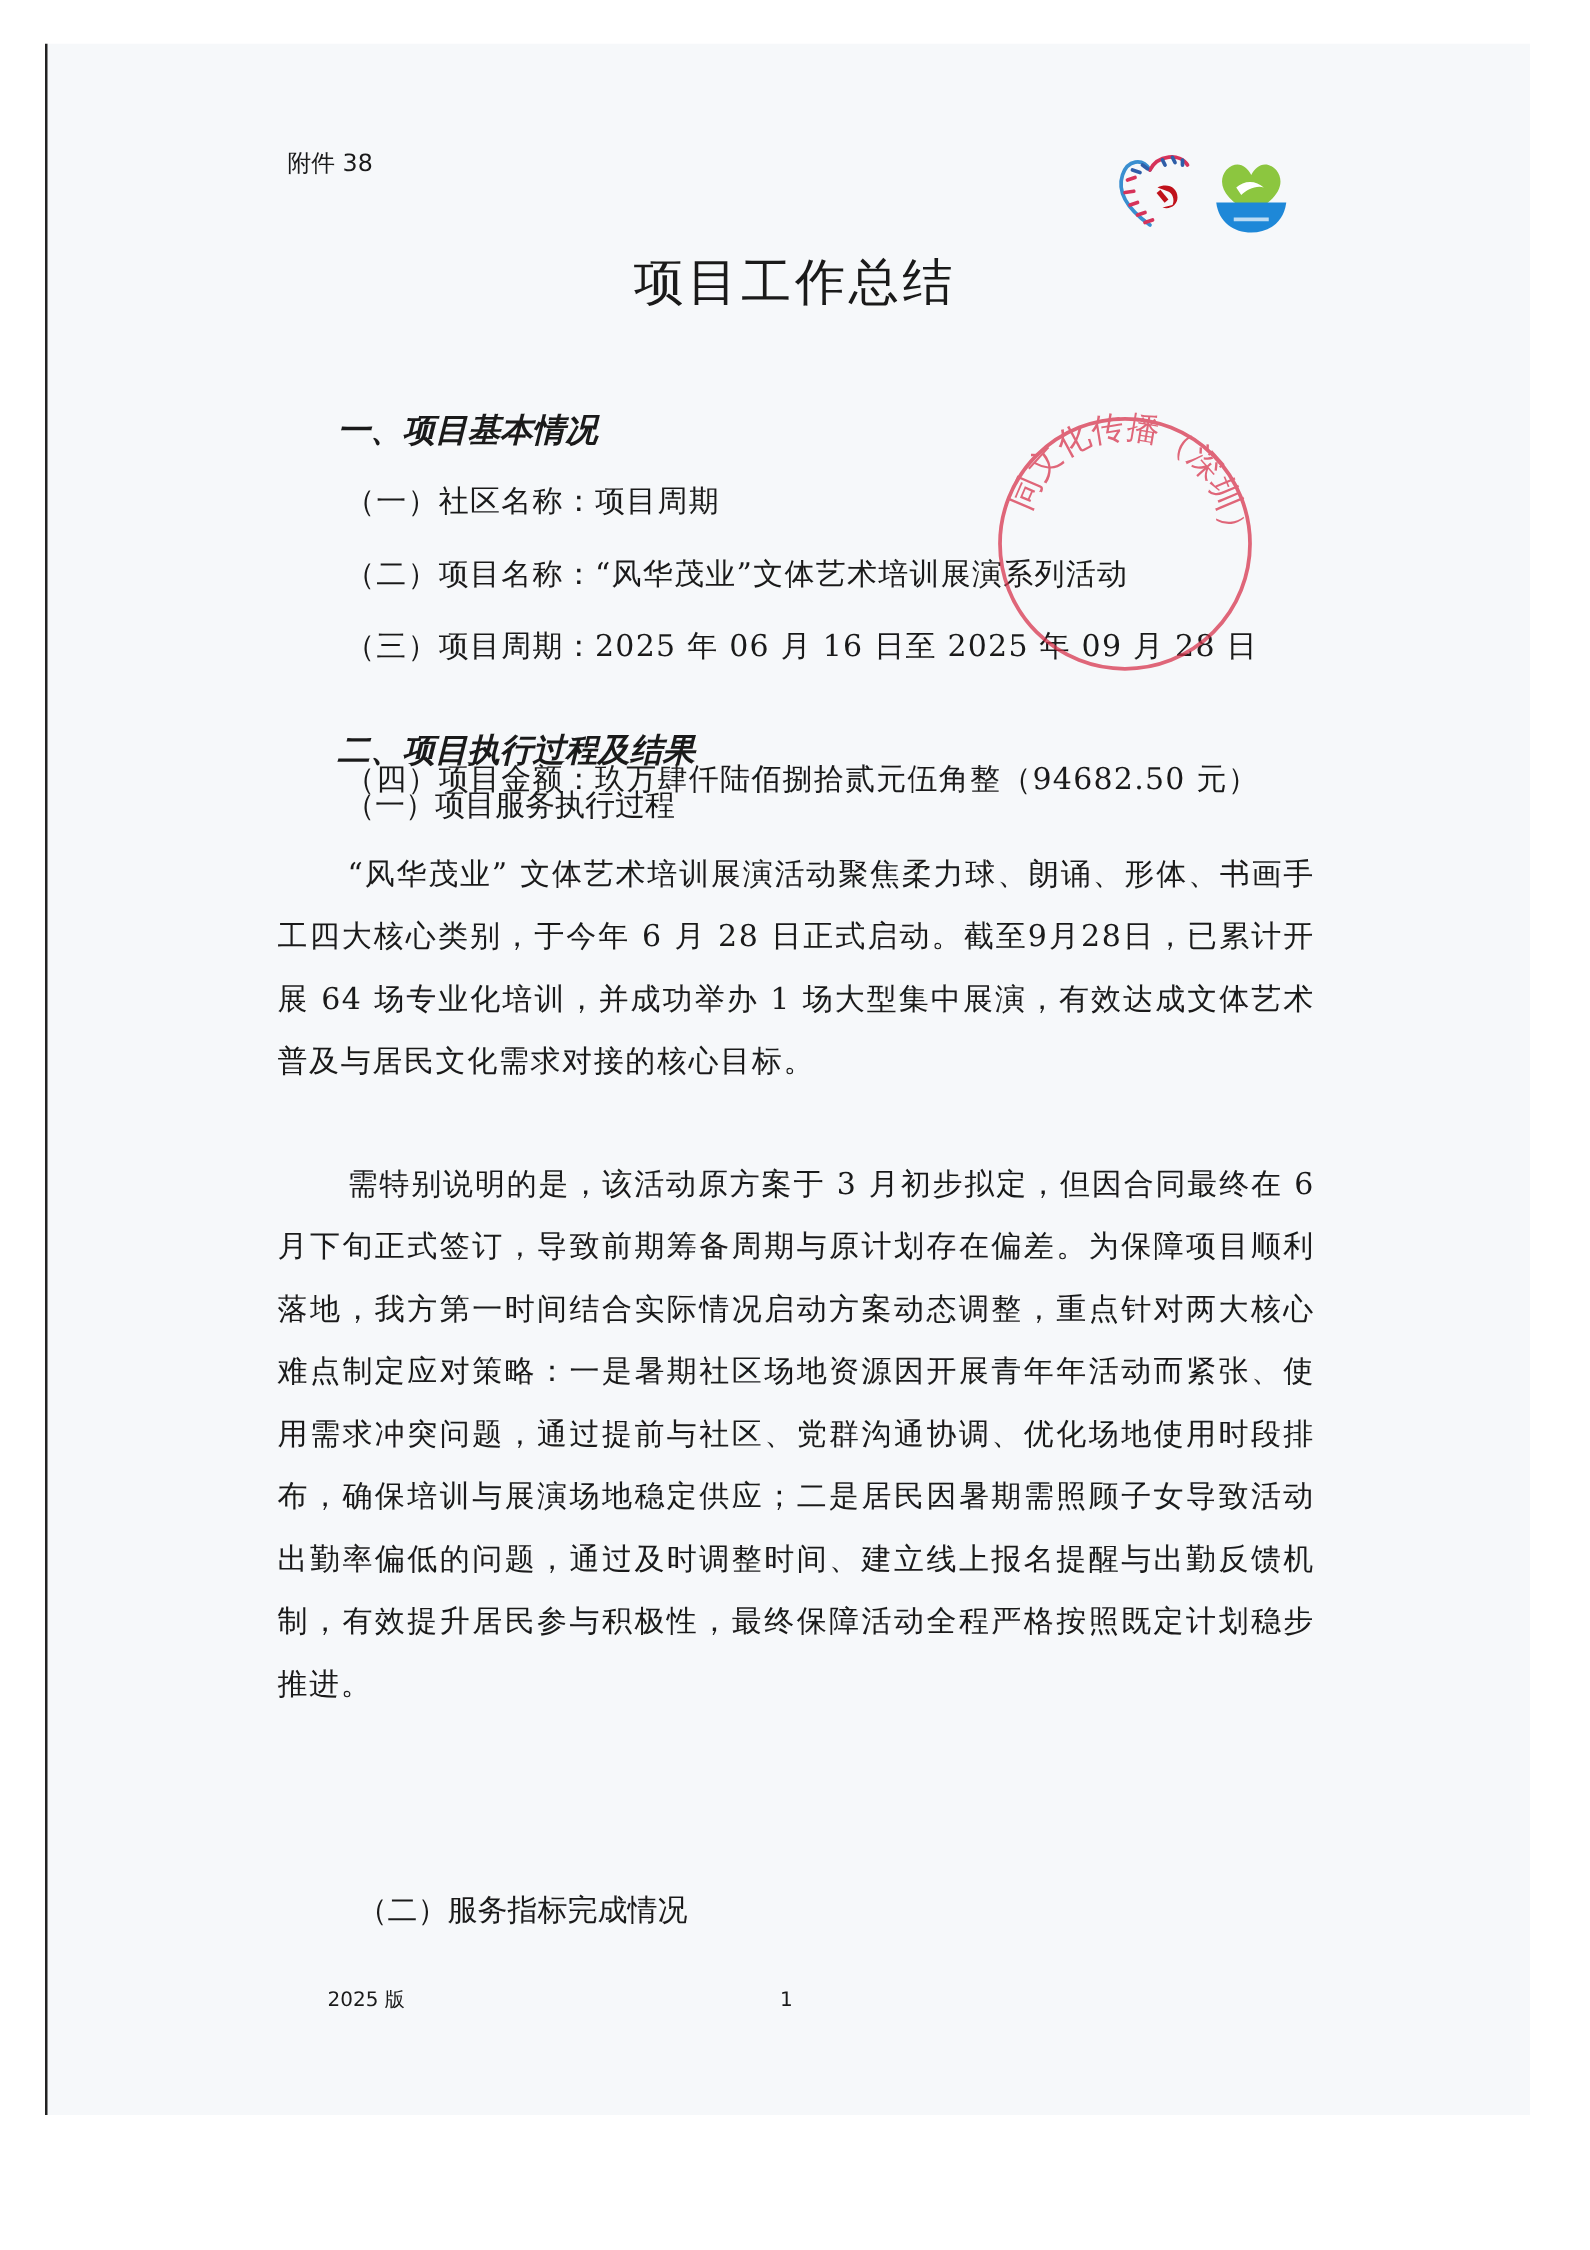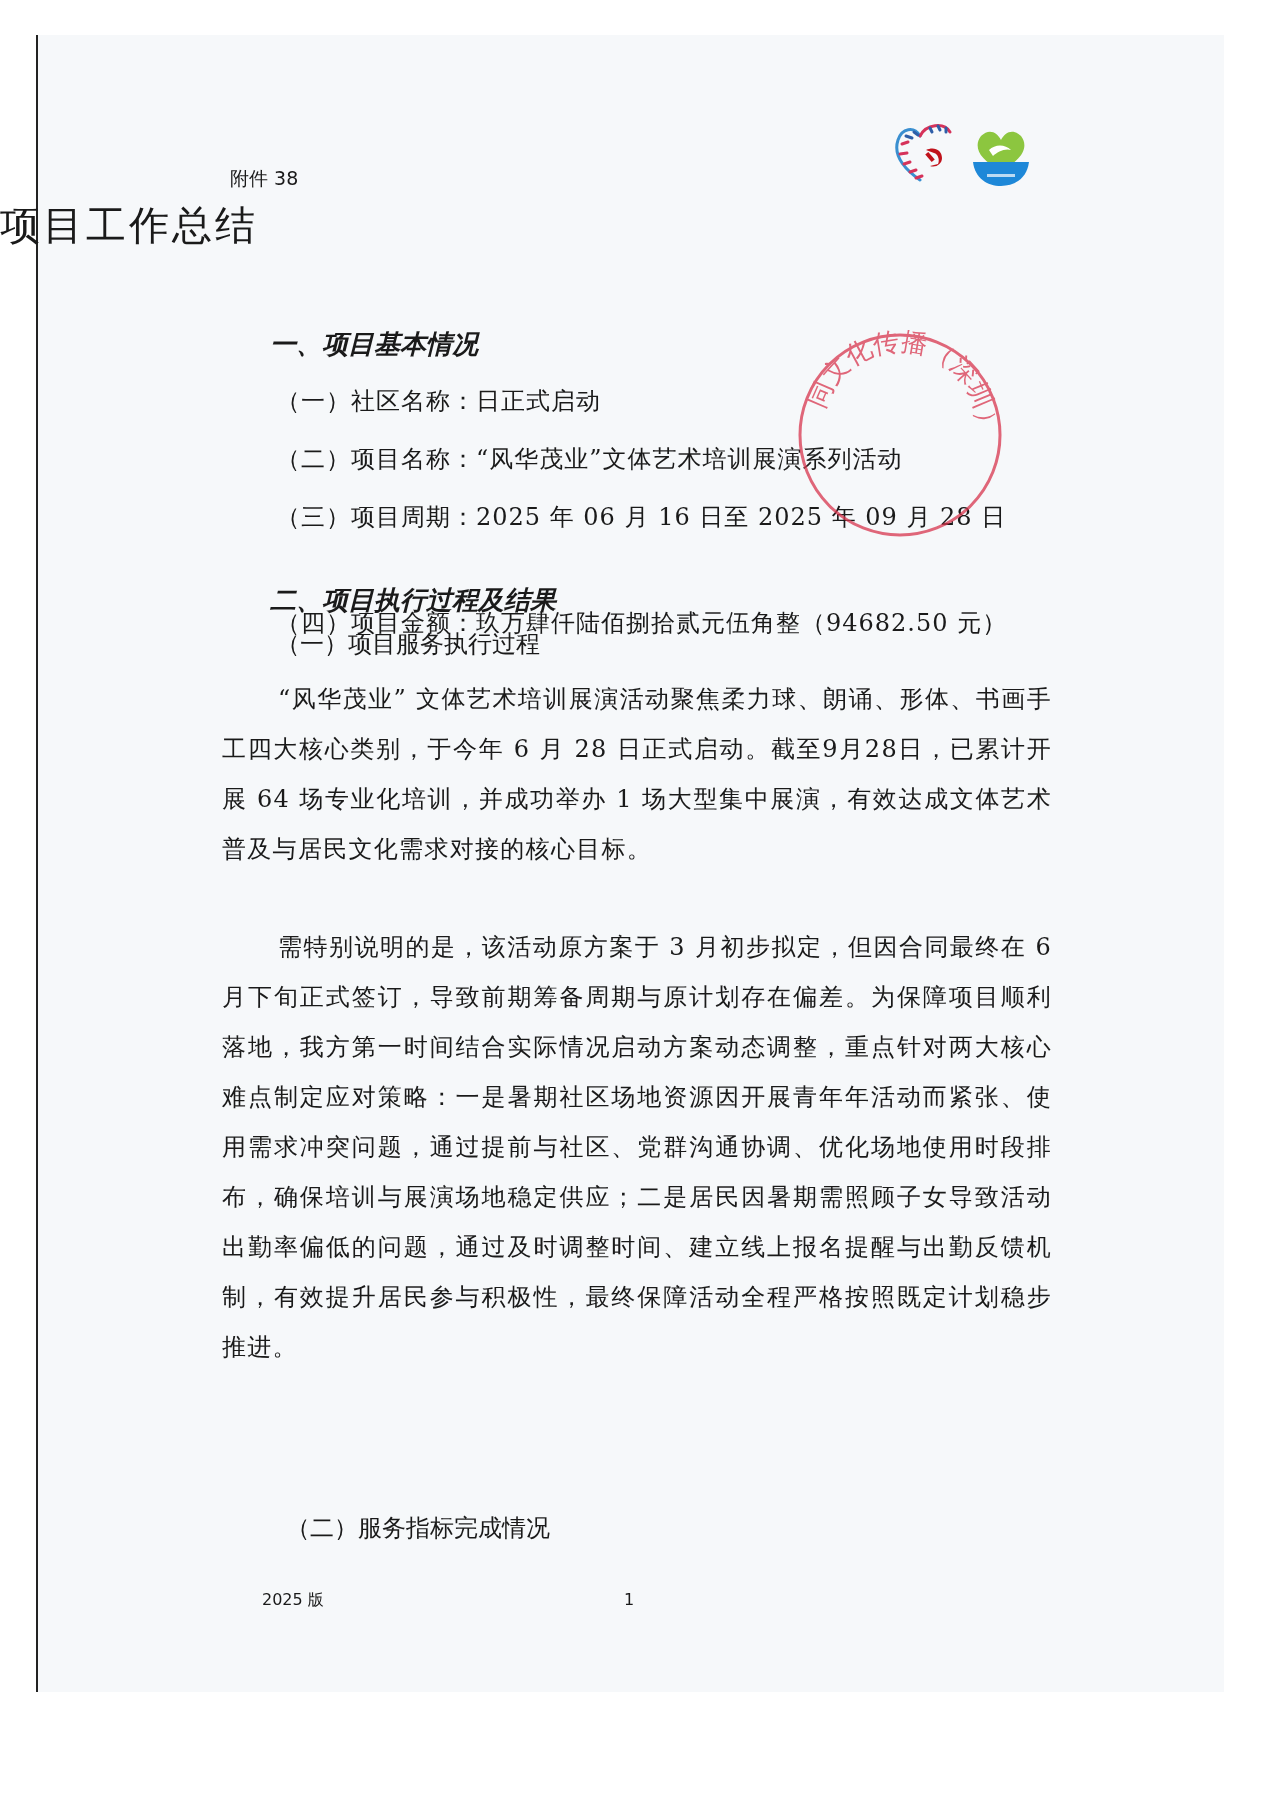--- a/index.html
+++ b/index.html
@@ -9,22 +9,22 @@
     font-family:"DejaVu Serif", "Liberation Serif", serif;
     color:#1a1a1a;
   }
   .page {
     position:absolute; left:36px; top:35px; width:1186px; height:1657px;
     background:#f6f8fa;
     border-left:2px solid #222;
   }
   .abs { position:absolute; white-space:nowrap; }
   .sans { font-family:"DejaVu Sans", "Liberation Sans", sans-serif; }
-  .attach { left:230px; top:118px; font-size:19px;margin-top:48px; }
-  .title { left:0; width:1272px; text-align:left; top:198px; font-size:40px; letter-spacing:3px; font-family:"DejaVu Sans","Liberation Sans",sans-serif; }
+  .attach { left:230px; top:118px; font-size:19px; }
+  .title { left:0; width:1272px; text-align:center; top:198px; font-size:40px; letter-spacing:3px; font-family:"DejaVu Sans","Liberation Sans",sans-serif; }
   .h1 { font-size:26px; font-family:"DejaVu Sans","Liberation Sans",sans-serif; font-weight:bold;font-style:italic; }
   .h2 { font-size:24px; font-family:Liberation Mono, monospace; }
   .line { font-size:24px; letter-spacing:1px; }
   .para { position:absolute; left:222px; width:830px; font-size:24px; line-height:50px; letter-spacing:1.3px; text-align:justify; }
   .para p { margin:0; text-indent:56px; }
   .footer-left { left:218px; top:1590px; font-size:16px;margin-left:44px; }
   .footer-page { left:624px; top:1590px; font-size:16px; }
   .logo1 { left:890px; top:120px; width:66px; height:68px; }
   .logo2 { left:965px; top:122px; width:72px; height:72px; }
   .stamp { left:795px; top:330px; width:210px; height:210px; opacity:0.75; }
@@ -58,21 +58,21 @@
     <path d="M8 40 L64 40 C62 56 50 64 36 64 C22 64 10 56 8 40 Z" fill="#1e88d8"></path>
     <rect x="22" y="52" width="28" height="3" fill="#ffffff" opacity="0.7"></rect>
   </svg>
 </div>
 
 <div class="abs title">项目工作总结</div>
 
 <div class="abs h1" style="left:270px; top:327px;">一、项目基本情况</div>
 
 <div class="abs line" style="left:276px; top:385px;">
-  <span>（一）社区名称：</span><span>日正式启动</span>
+  <span>（一）社区名称：</span><span>项目周期</span>
 </div>
 <div class="abs line" style="left:276px; top:443px;">
   <span>（二）项目名称：</span><span>“风华茂业”文体艺术培训展演系列活动</span>
 </div>
 <div class="abs line" style="left:276px; top:501px;">
   <span>（三）项目周期：</span><span>2025 年 06 月 16 日至 2025 年 09 月 28 日</span>
 </div>
 <div class="abs line" style="left:276px; top:559px;margin-top:48px;">
   <span>（四）项目金额：</span><span>玖万肆仟陆佰捌拾贰元伍角整（94682.50 元）</span>
 </div>

